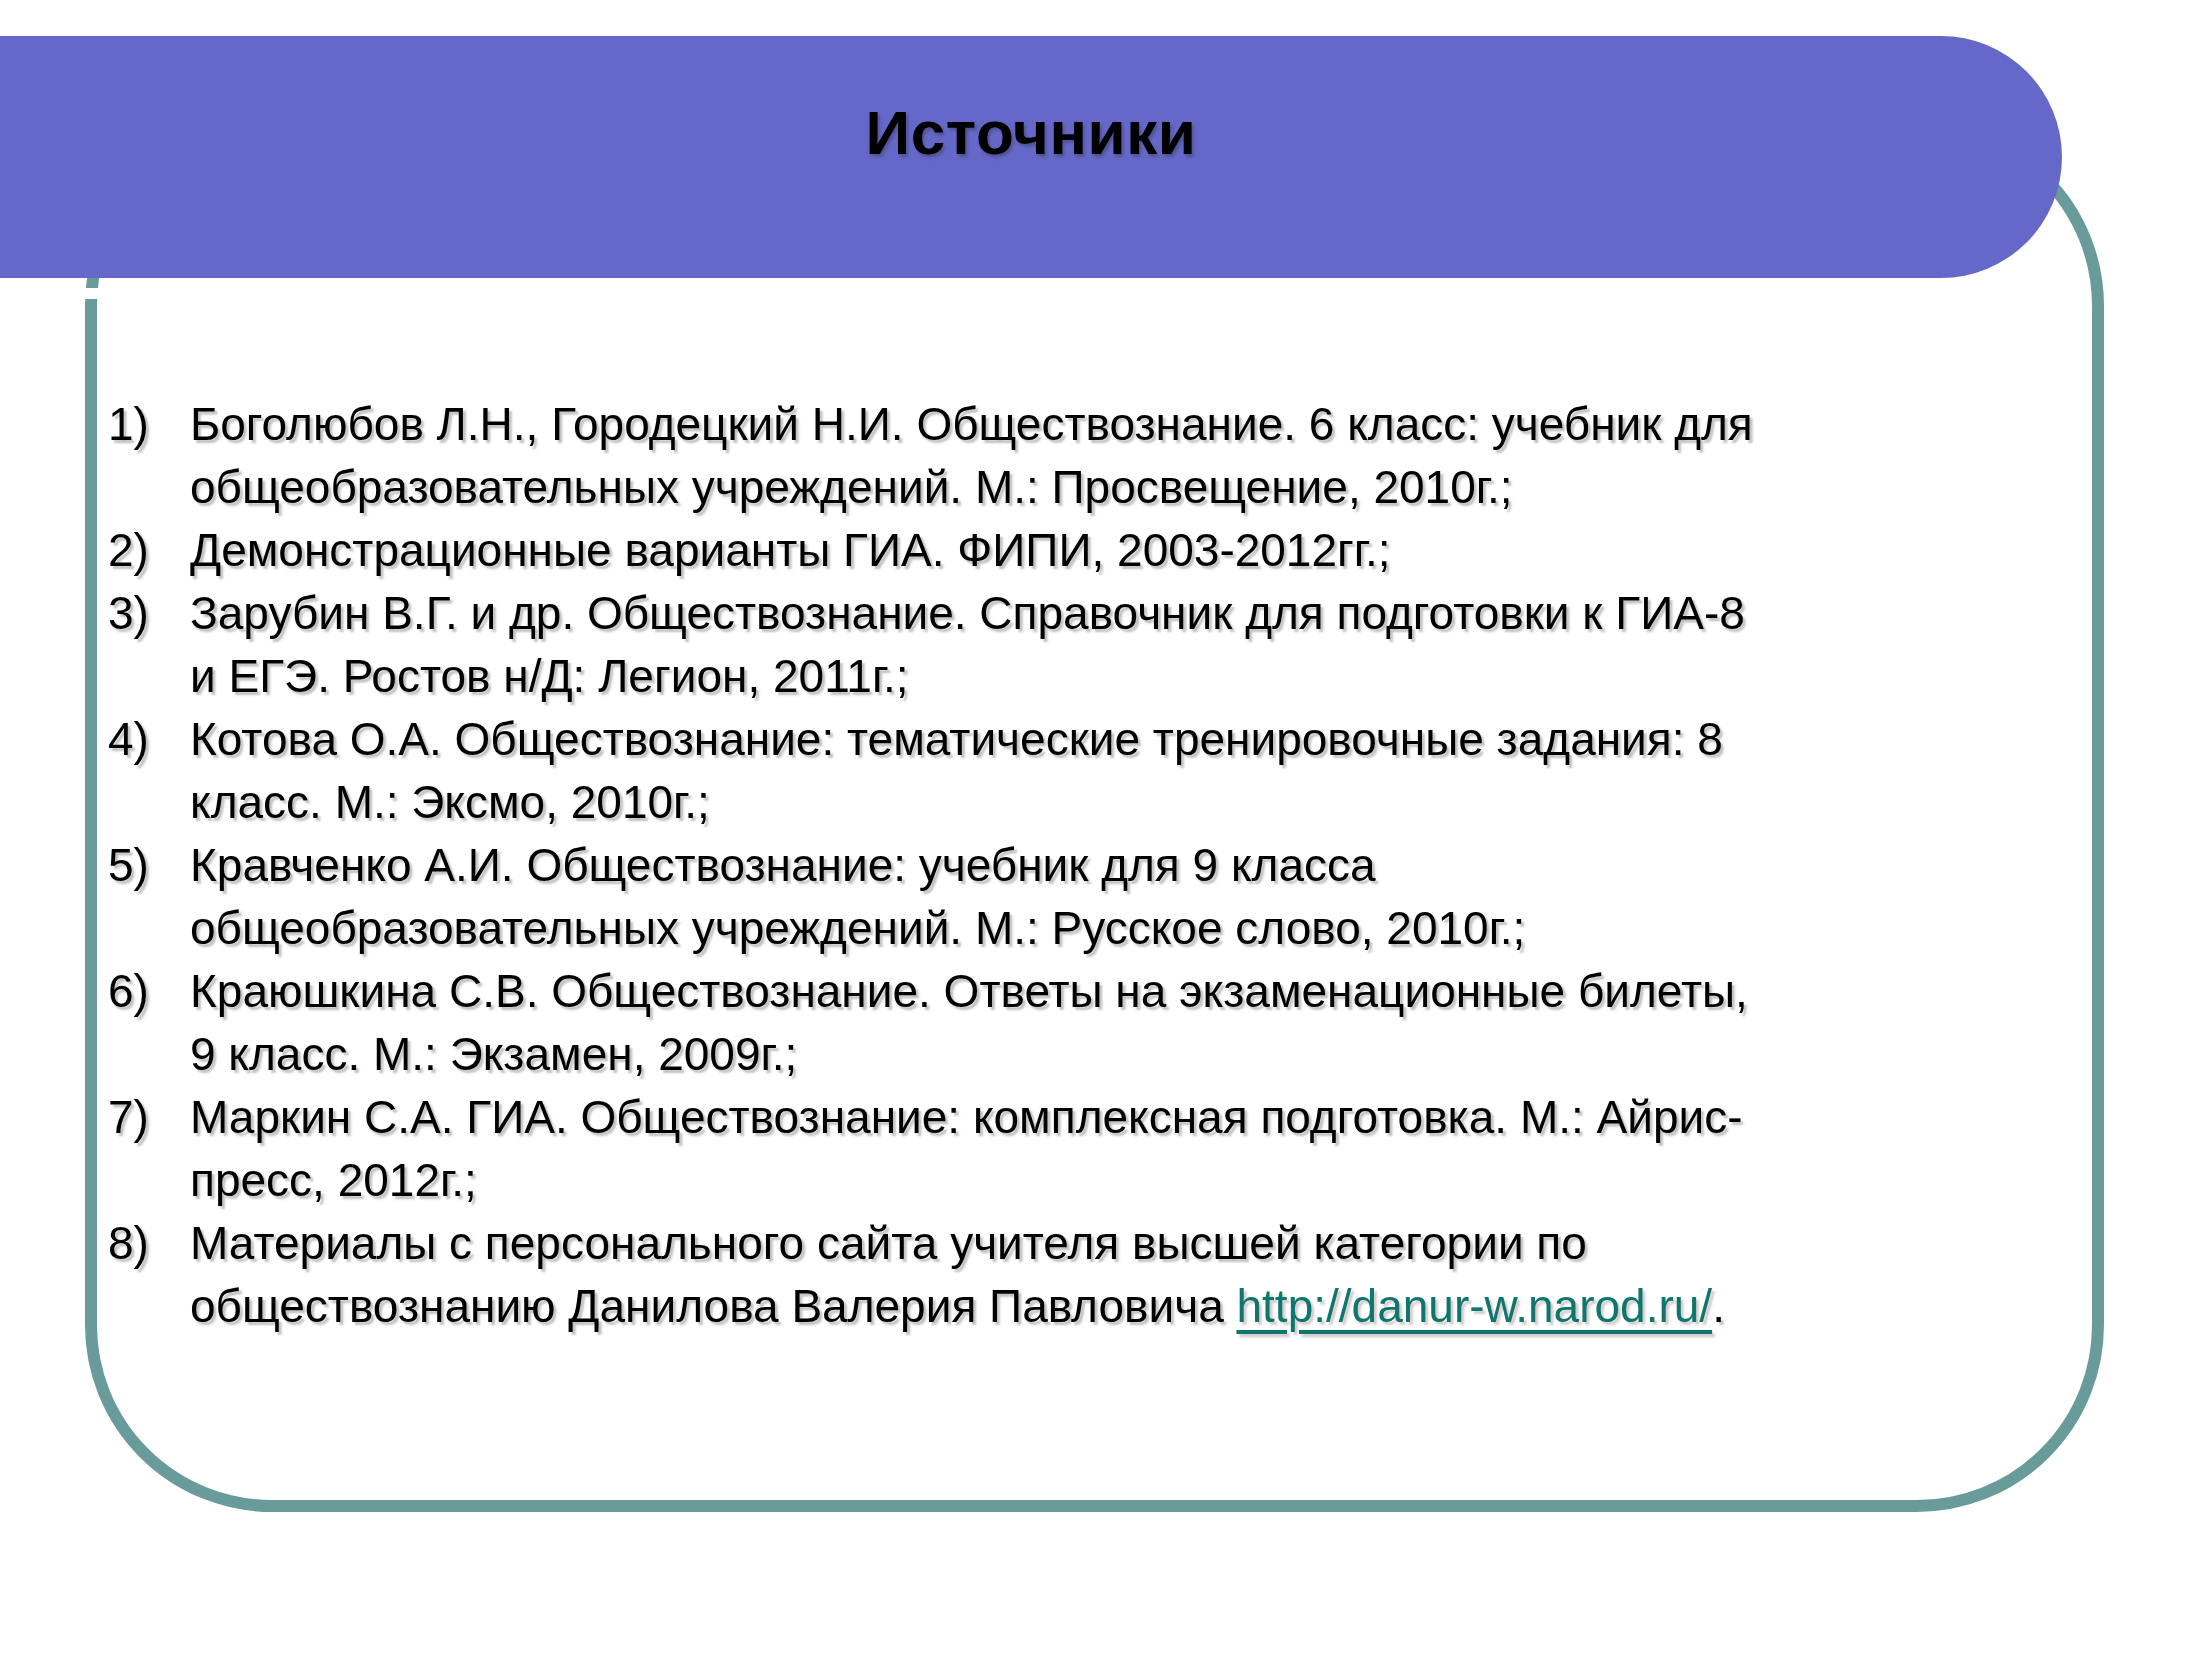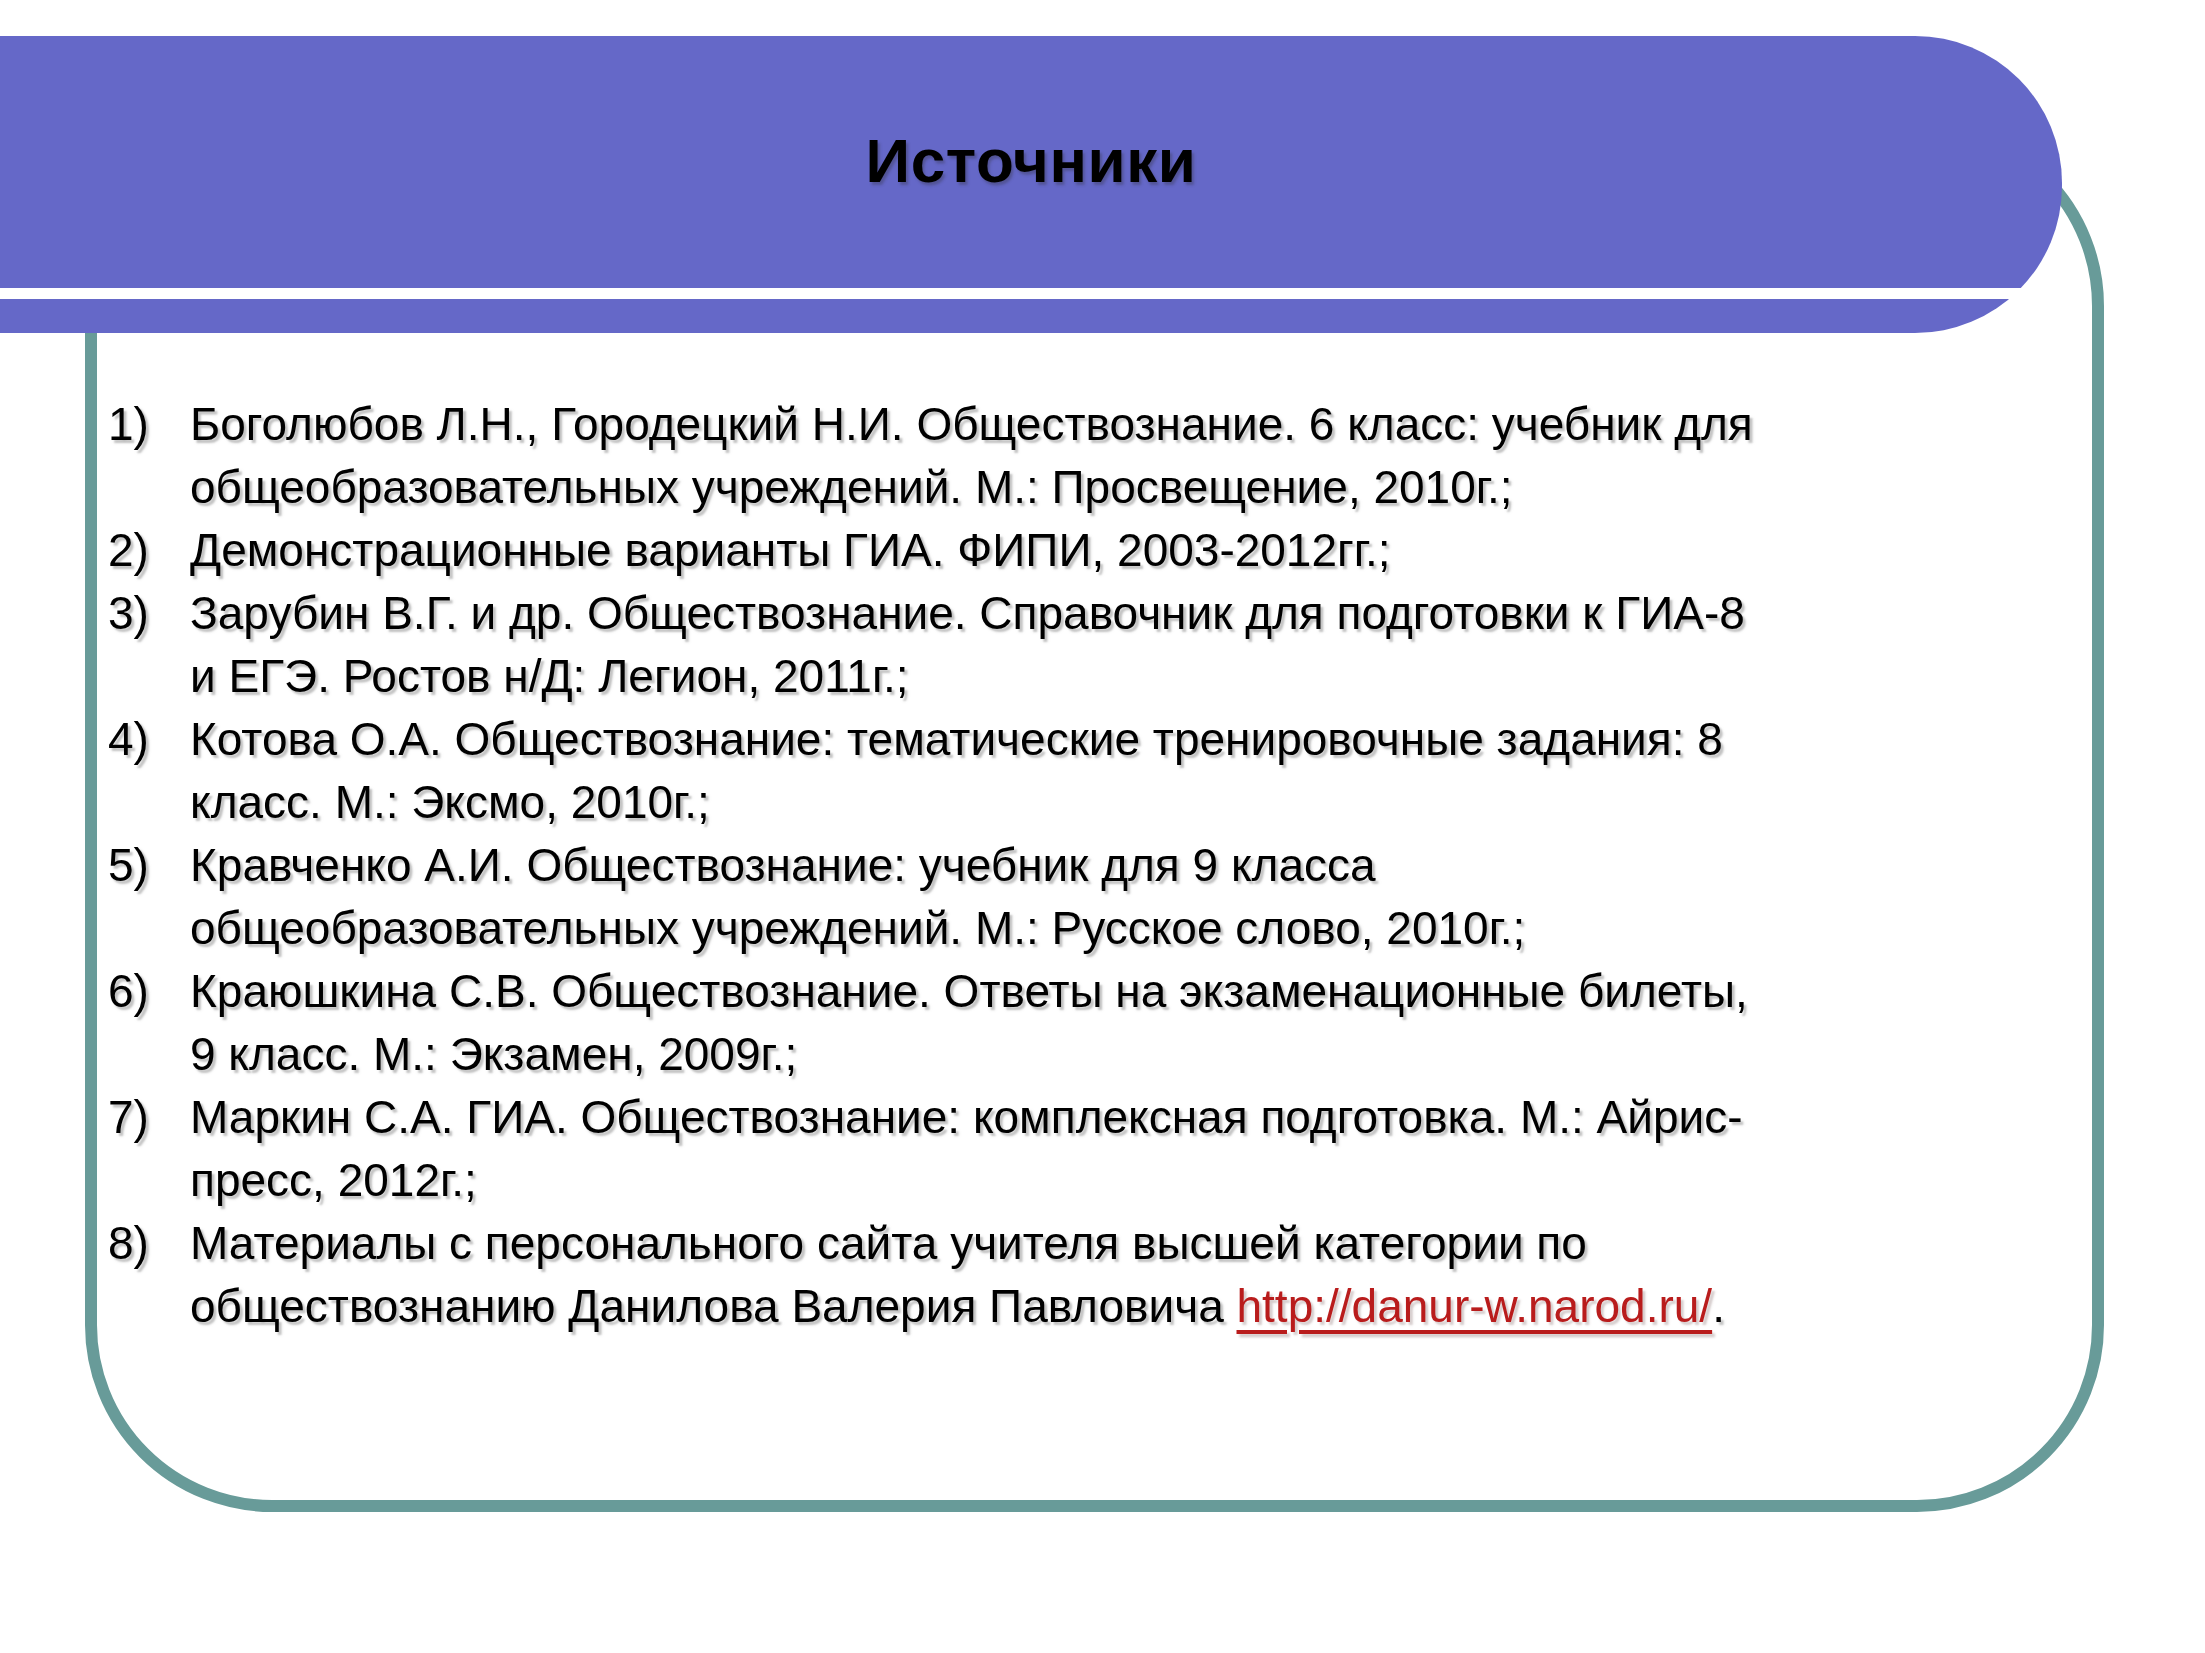--- a/index.html
+++ b/index.html
@@ -29,21 +29,21 @@
     border-radius: 187px;
     background: transparent;
     z-index: 1;
   }
   
   .banner {
     position: absolute;
     left: 0;
     top: 36px;
     width: 2062px;
-    height: 297px;
+    height: 242px;
     background: #6568C8;
     border-radius: 0 147px 147px 0;
     z-index: 2;
     display: flex;
     align-items: center;
     justify-content: center;
     padding-bottom: 47px;
     box-sizing: border-box;
   }
   .title {
@@ -87,21 +87,21 @@
   .source-number {
     flex: 0 0 82px;
     text-shadow: 2.8px 3.3px 2.2px rgba(140,140,140,0.55);
   }
   .source-text {
     flex: 1 1 auto;
     white-space: pre-line;
     text-shadow: 2.8px 3.3px 2.2px rgba(140,140,140,0.55);
   }
   .source-link {
-    color: #b91c1c;
+    color: #0f766e;
     text-decoration: underline;
     text-decoration-thickness: 3.9px;
     text-underline-offset: 7.7px;
     text-shadow: 2.8px 3.3px 2.2px rgba(160,140,140,0.45);
   }
   .link-suffix {
     color: #000000;
   }
 </style>
 </head>

